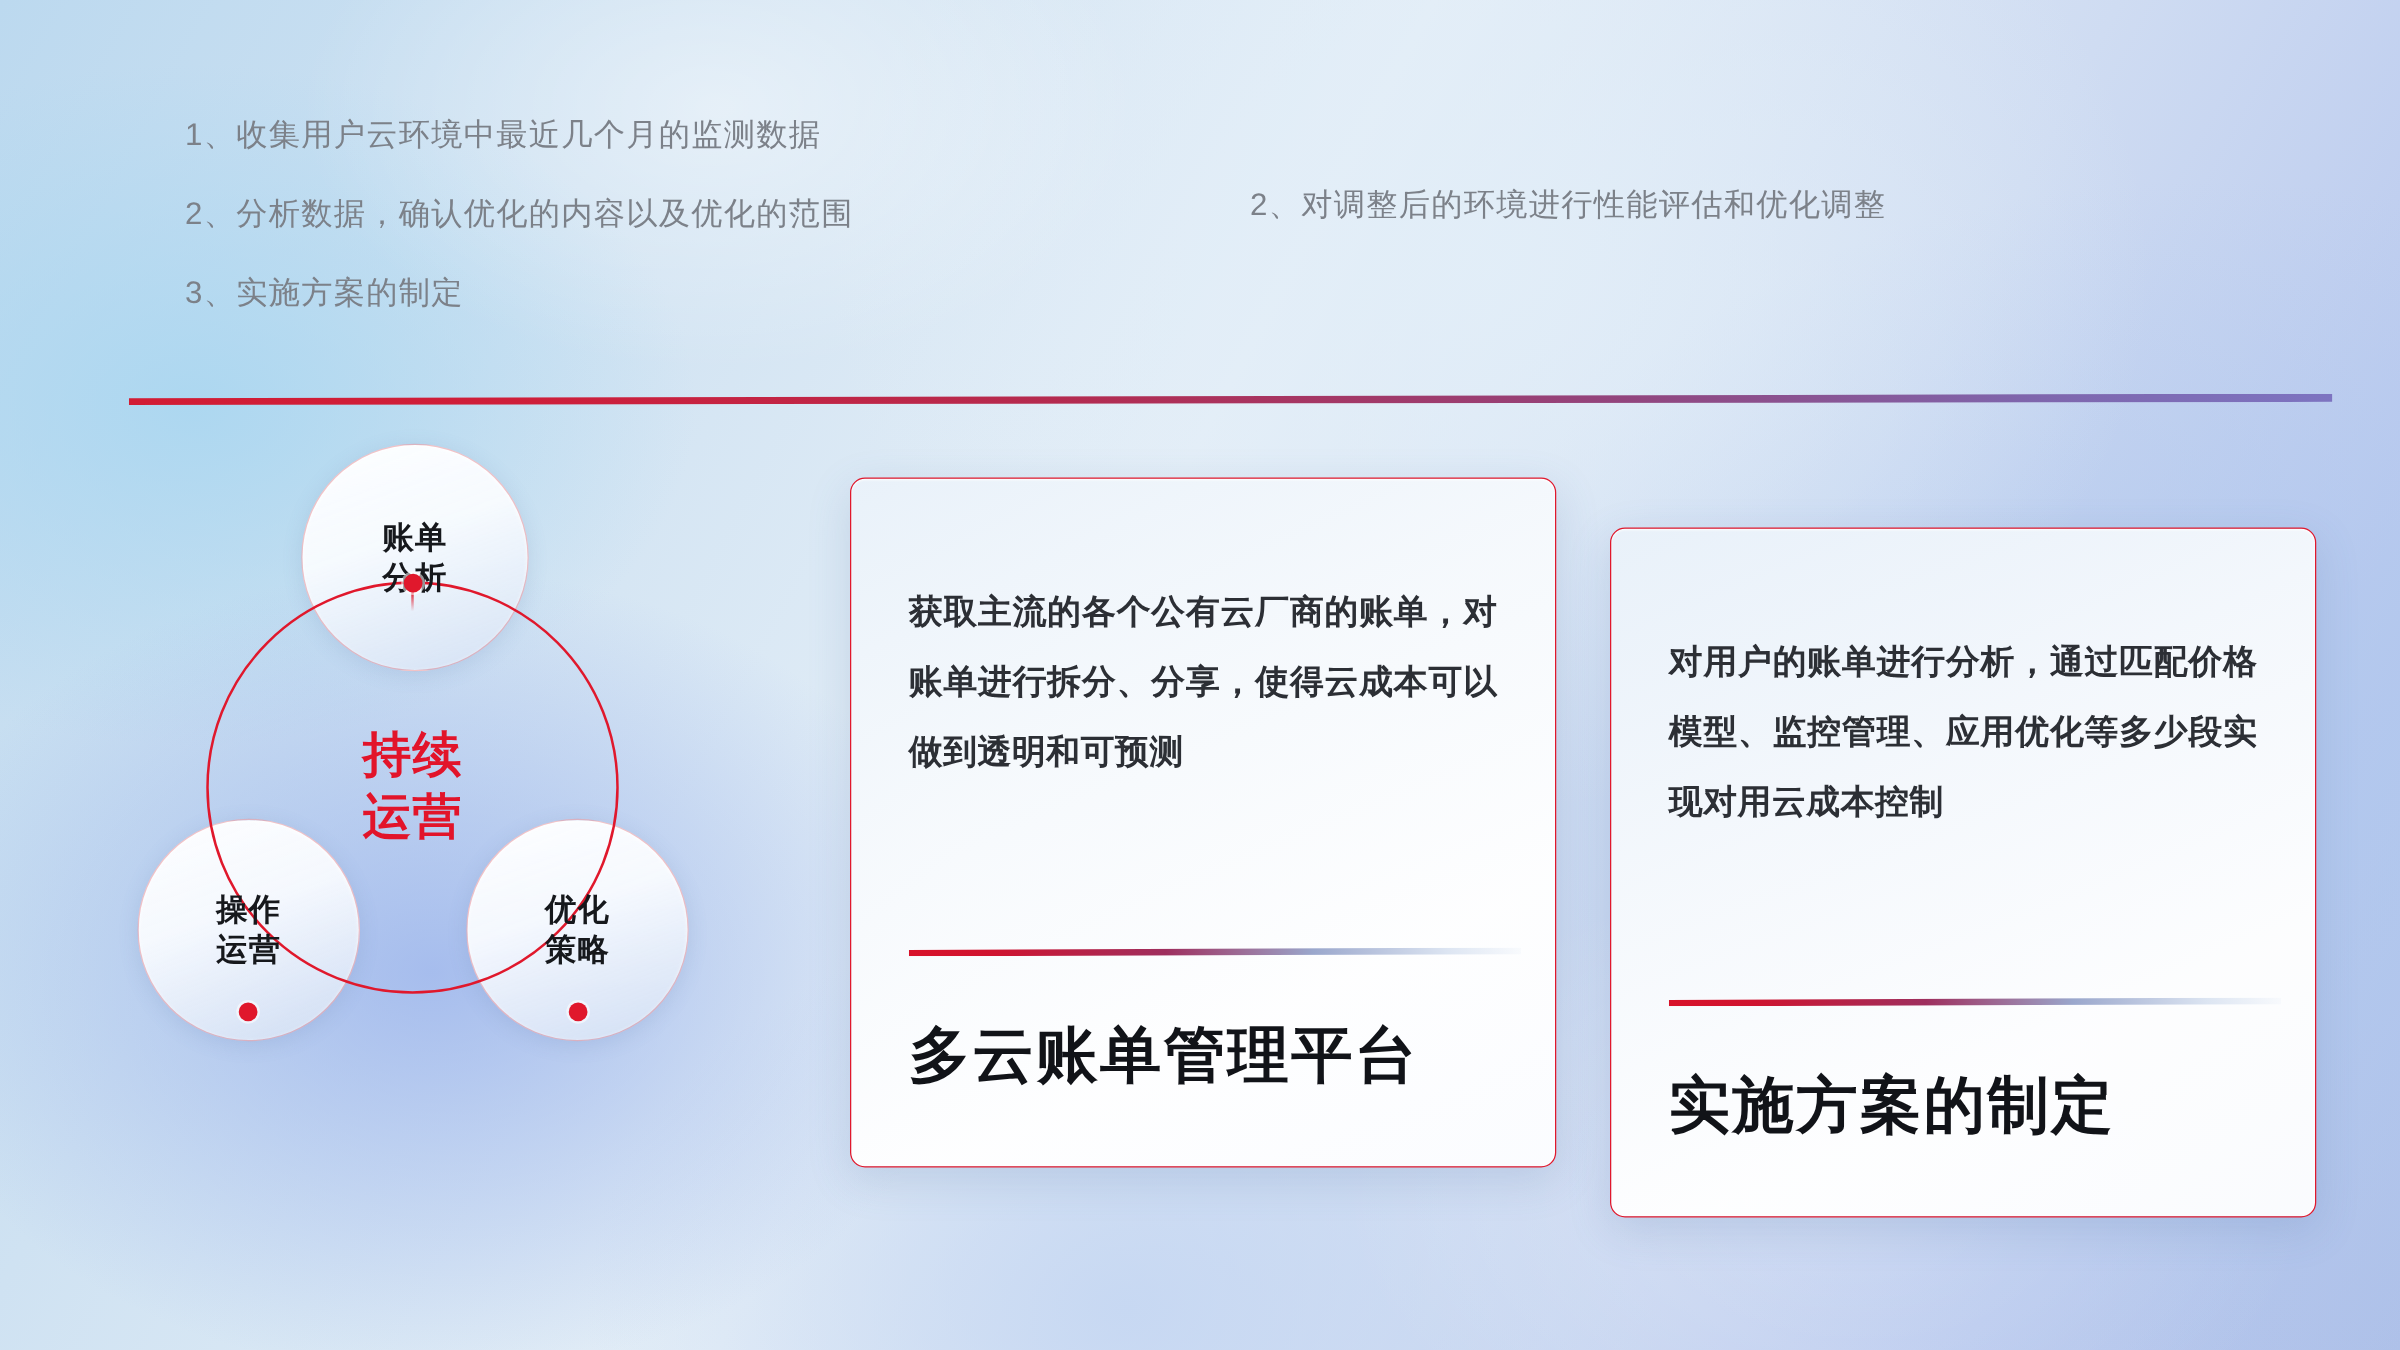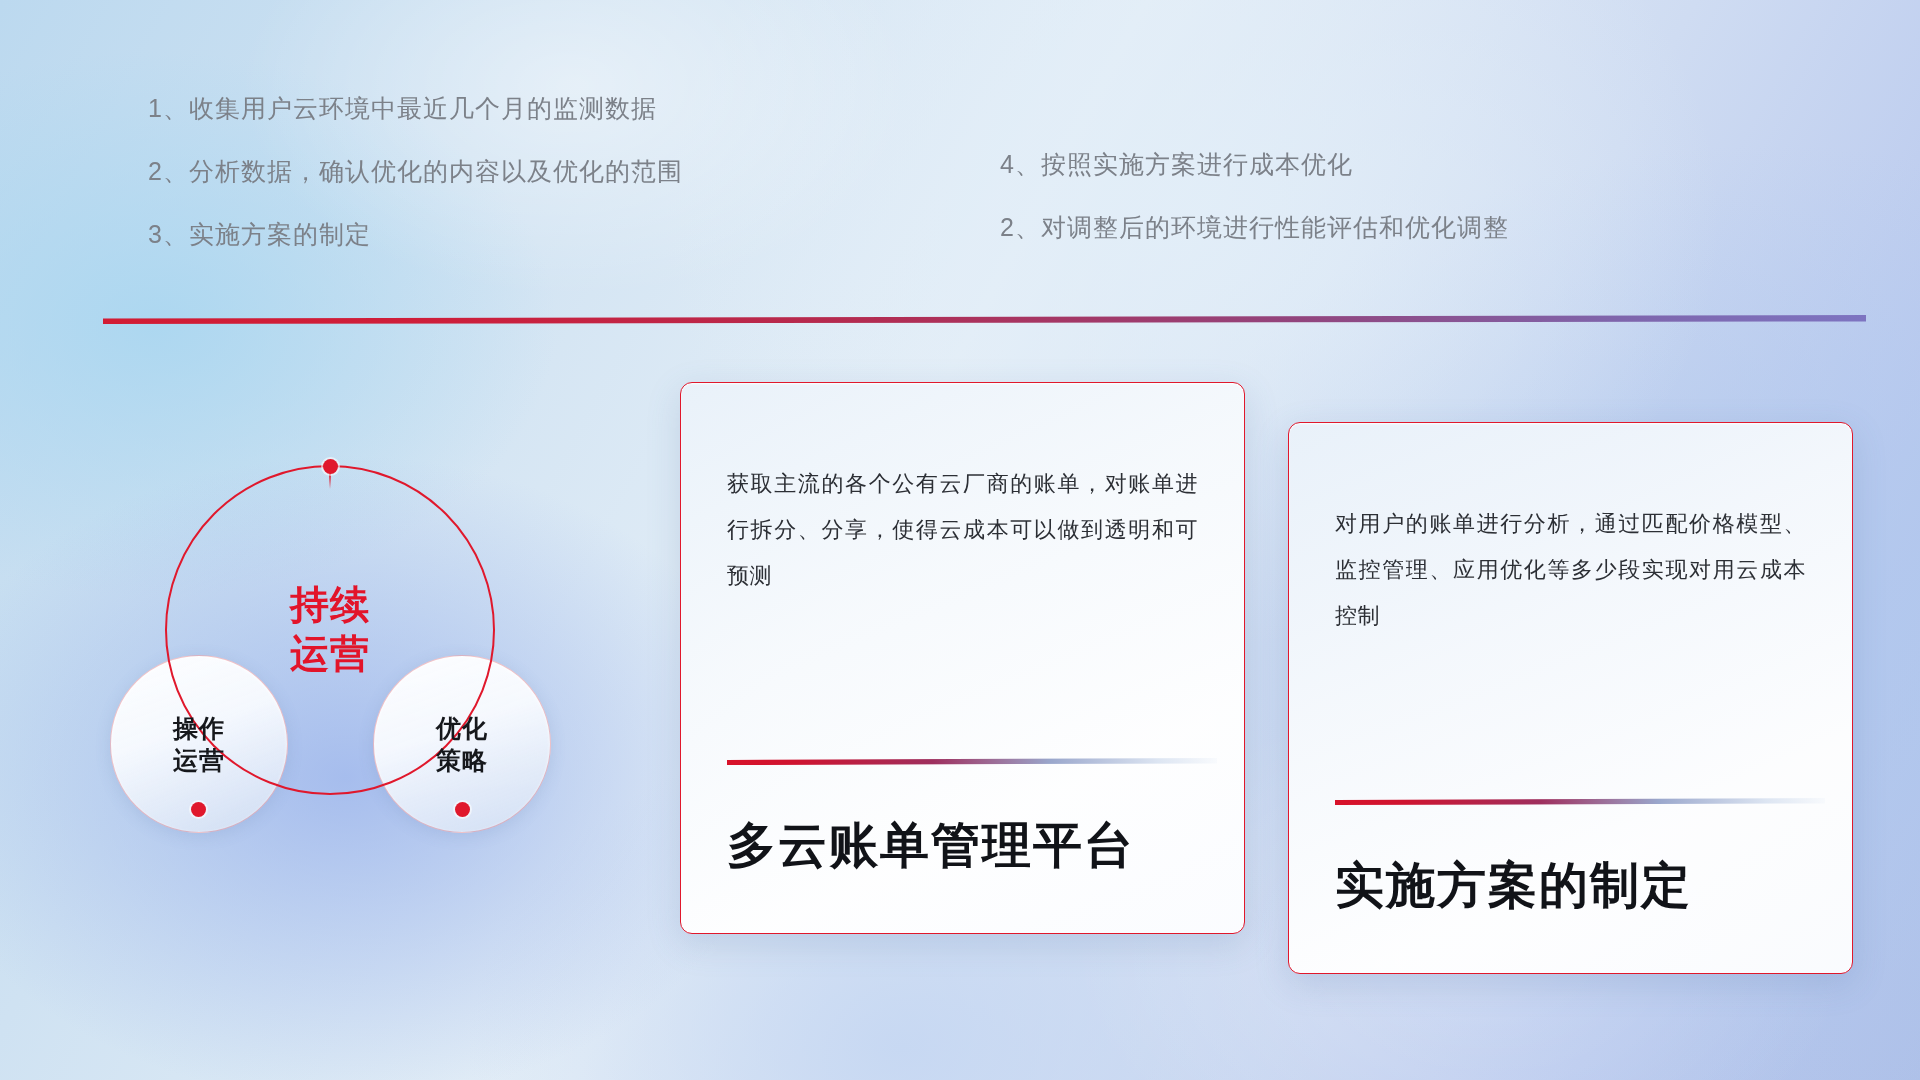--- a/index.html
+++ b/index.html
@@ -81,22 +81,22 @@
   .card {
     position:absolute; top:382px; width:565px; height:552px;
     border:1.6px solid #e0182c; border-radius:12px;
     background:linear-gradient(155deg, rgba(234,242,250,0.92) 0%, rgba(247,250,253,0.95) 38%, rgba(255,255,255,0.97) 72%, rgba(252,253,255,0.97) 100%);
     box-shadow:0 10px 34px rgba(80,110,160,0.18), inset 0 1px 2px rgba(255,255,255,0.95);
     padding:78px 46px 0 46px; overflow:hidden;
   }
   #card-1 { left:680px; }
   #card-2 { left:1288px;margin-top:40px; }
   .card-body {
-    font-size:22px; line-height:2.08; color:#2c2f35; letter-spacing:0.5px;
-    text-align:justify; text-align-last:left;
+    font-size:27px; line-height:2.08; color:#2c2f35; letter-spacing:0.5px;
+    text-align:justify; text-align-last:left;font-weight:bold;
   }
   .card-rule {
     position:absolute; left:46px; bottom:168px; width:490px; height:7px;
     background:linear-gradient(90deg,#d8122a 0%, #cf1430 14%, #9e2f5e 42%, #9aa7cc 66%, rgba(215,225,240,0.85) 88%, rgba(230,238,248,0.2) 100%);
     clip-path:polygon(0% 28%, 100% 0%, 100% 78%, 0% 100%);
   }
   .card-title {
     position:absolute; left:46px; bottom:58px; width:490px;
     font-size:49px; font-weight:700; color:#111318; letter-spacing:2px; line-height:1.2;
   }
@@ -107,27 +107,32 @@
 <div id="stage">
   <div class="bg-wash"></div>
 
   <div class="list-col" id="list-left">
     <div class="row">1、收集用户云环境中最近几个月的监测数据</div>
     <div class="row">2、分析数据，确认优化的内容以及优化的范围</div>
     <div class="row">3、实施方案的制定</div>
   </div>
 
   <div class="list-col" id="list-right">
-    <div class="row">4、按照实施方案进行成本优化</div>
     <div class="row">2、对调整后的环境进行性能评估和优化调整</div>
   </div>
 
   <div id="divider"></div>
 
   <div id="diagram">
+    <div class="circ circ-filled" id="c-top">
+      <div class="circ-label">
+        <div>账单</div>
+        <div>分析</div>
+      </div>
+    </div>
 
     <div class="circ circ-filled" id="c-bl">
       <div class="circ-label">
         <div>操作</div>
         <div>运营</div>
       </div>
     </div>
 
     <div class="circ circ-filled" id="c-br">
       <div class="circ-label">

